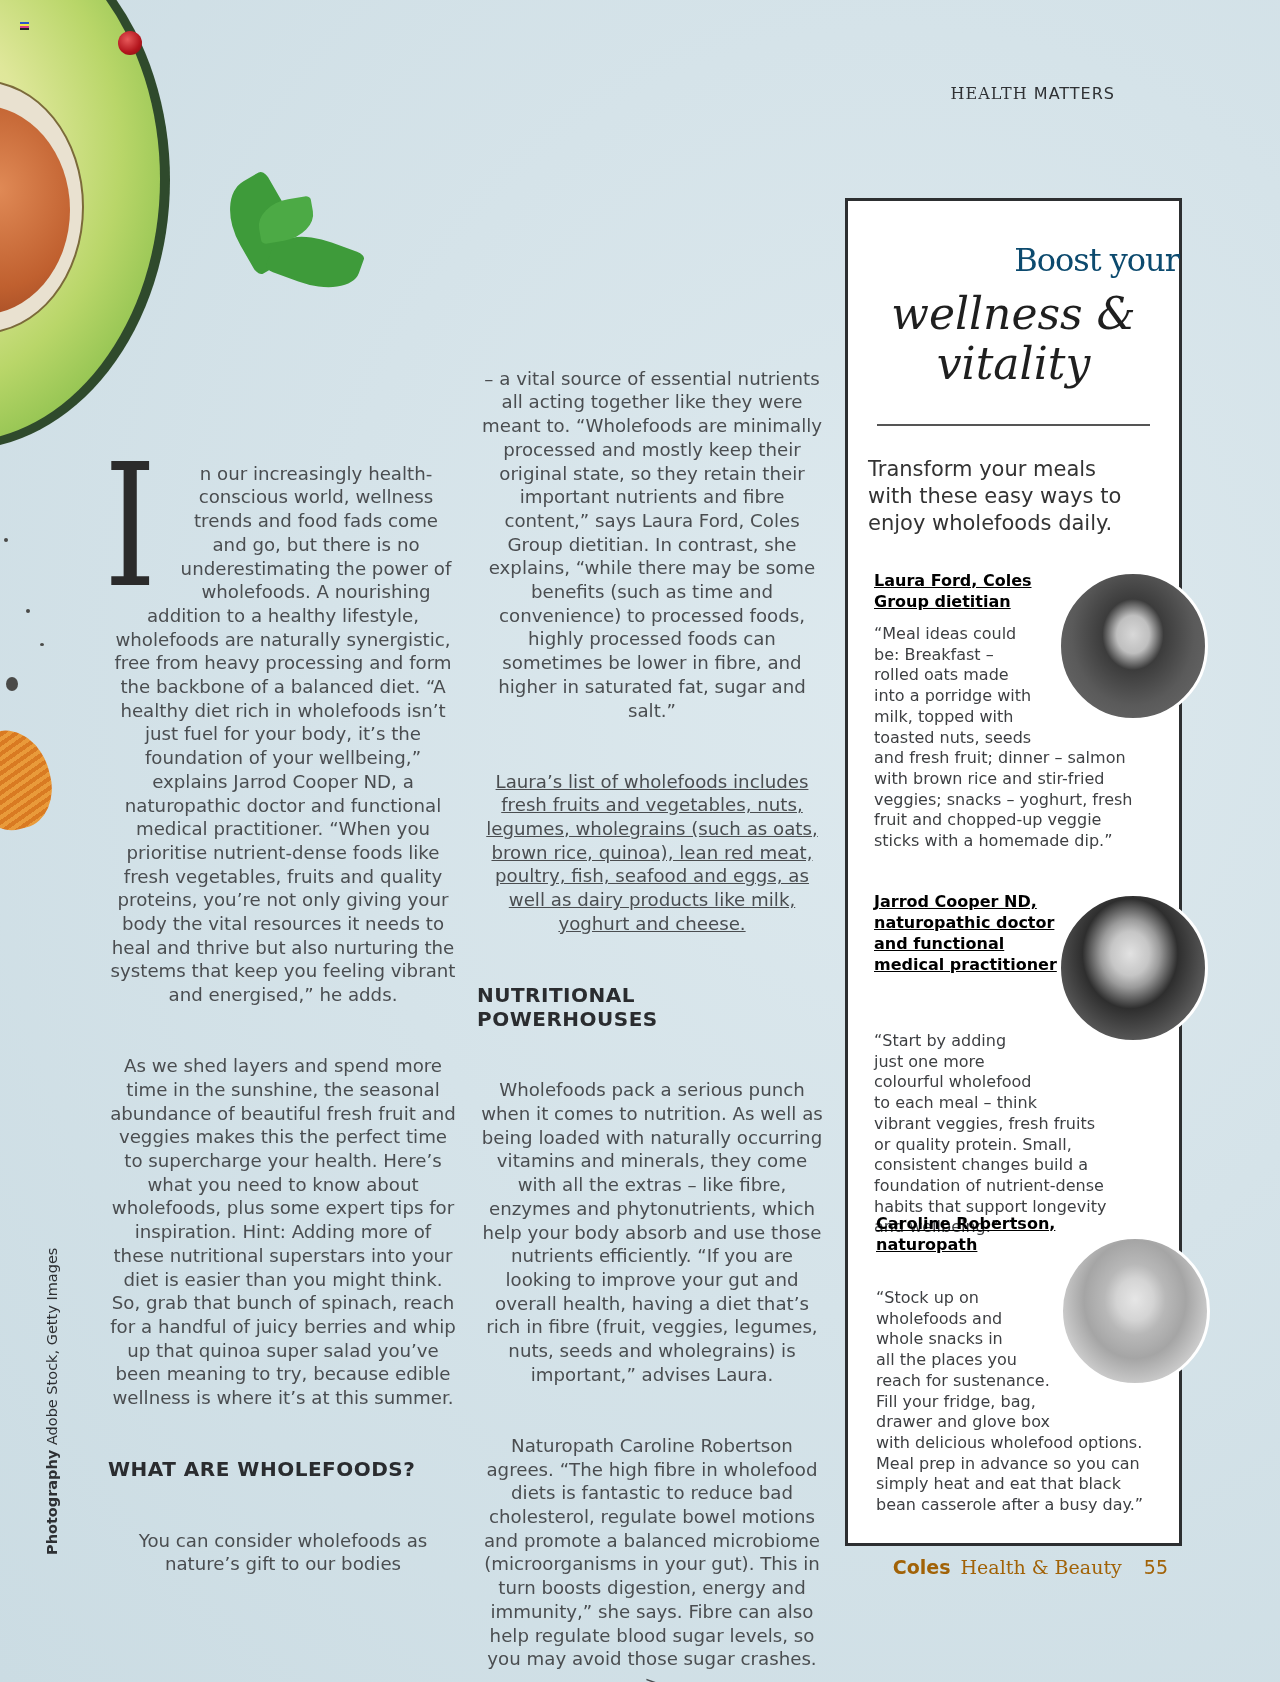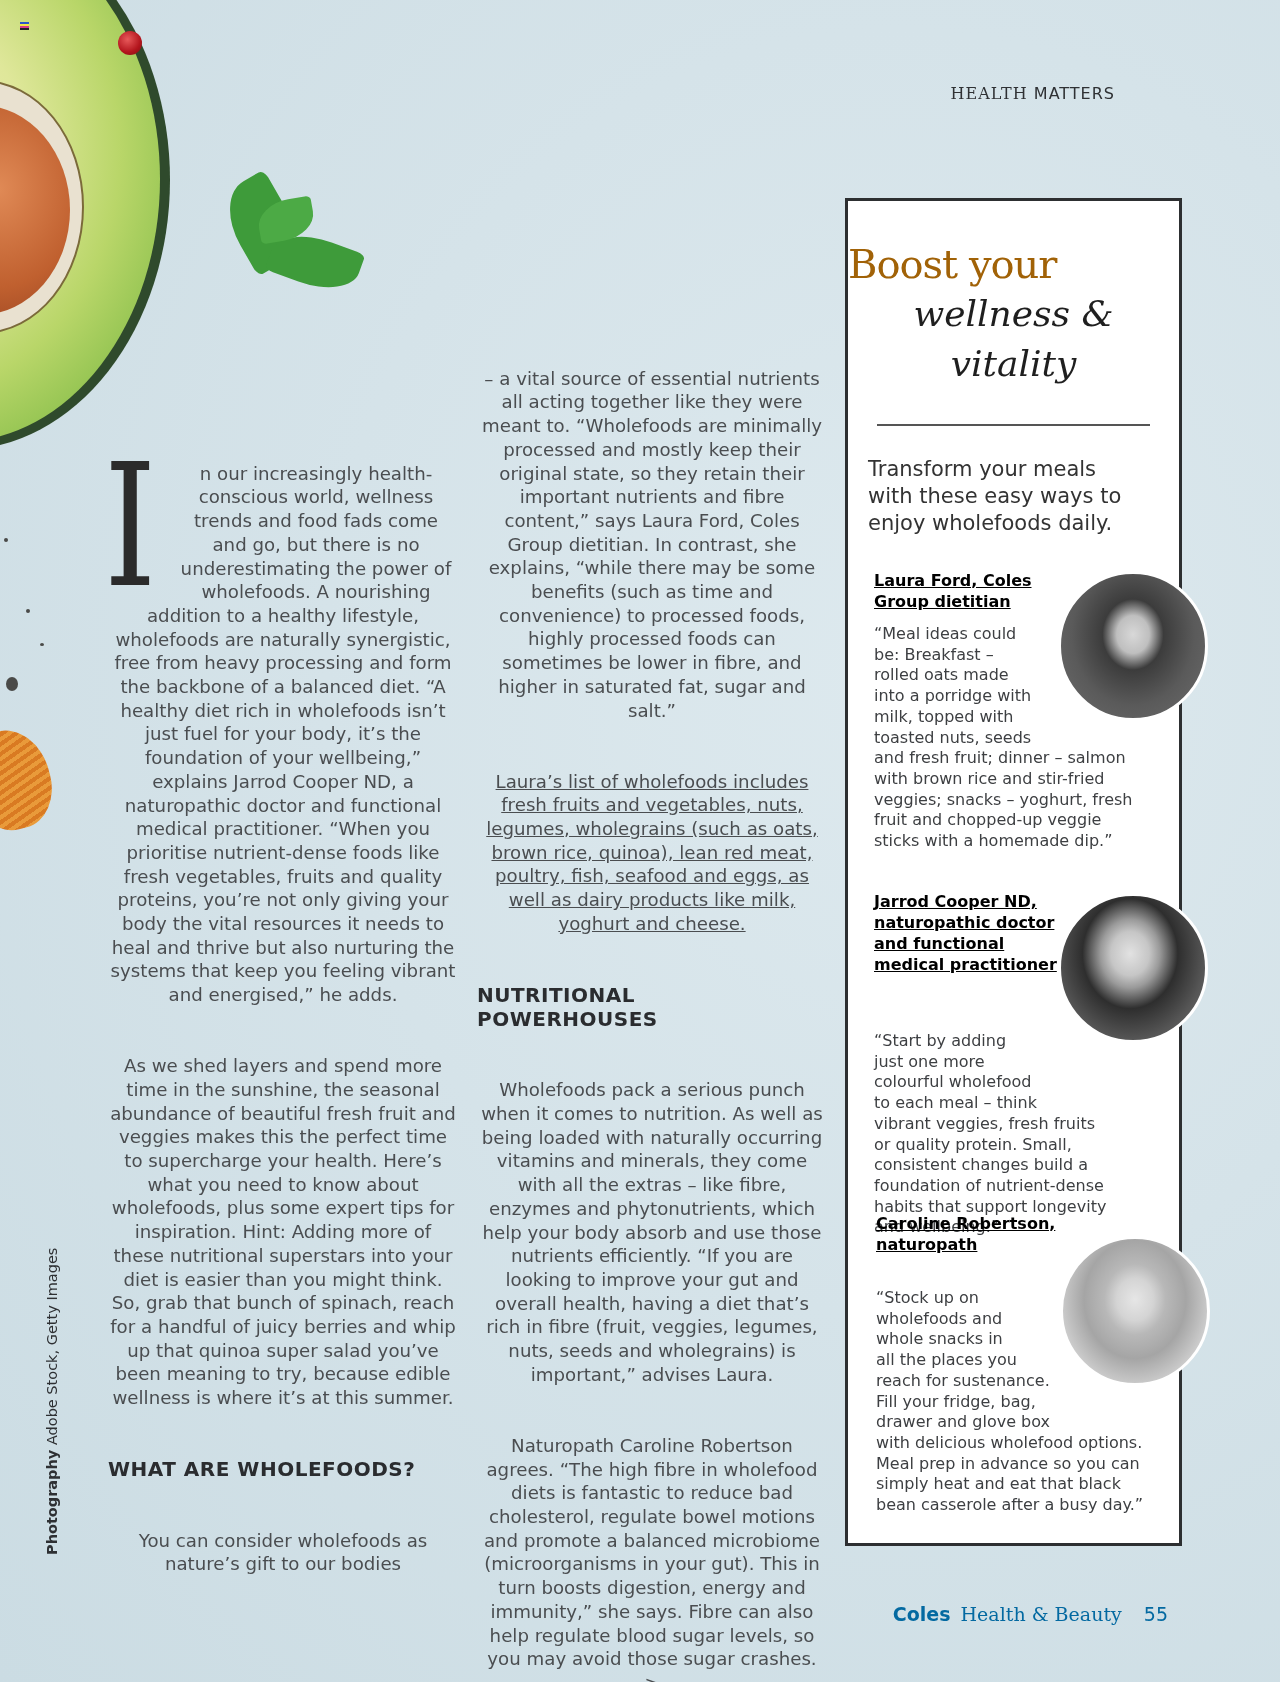--- a/index.html
+++ b/index.html
@@ -41,34 +41,34 @@
     color:#2b2b2b; margin:0 8px 0 -4px; height:130px; transform:scaleX(0.78); transform-origin:left top; width:62px; }
   .col p { margin:0 0 23.7px 0;text-align:center; }
   .col h2 { font-size:20px; font-weight:bold; letter-spacing:0.5px; color:#2a2c2f; margin:0 0 23.7px 0; line-height:24px; }
 
   
   .credit { left:44px; top:1555px; transform:rotate(-90deg); transform-origin:left top; font-size:14.5px; color:#2e3033; white-space:nowrap; }
   .credit b { font-weight:bold; }
 
   
   .box { left:845px; top:198px; width:337px; height:1348px; background:#ffffff; border:3px solid #2d2f31; box-sizing:border-box; }
-  .box-title1 { left:0; top:40px; width:100%; text-align:left; font-family:"DejaVu Serif", serif; font-size:40px; color:#a16207; letter-spacing:-1px; }
-  .box-title2 { left:0; top:88px; width:100%; text-align:center; font-family:"DejaVu Serif", serif; font-style:italic; font-size:36px; line-height:50px; color:#1f1f1f; white-space:pre-line; }
+  .box-title1 { left:0; top:40px; width:100%; text-align:right; font-family:"DejaVu Serif", serif; font-size:32px; color:#0c4a6e; letter-spacing:-1px; }
+  .box-title2 { left:0; top:88px; width:100%; text-align:center; font-family:"DejaVu Serif", serif; font-style:italic; font-size:44px; line-height:50px; color:#1f1f1f; white-space:pre-line; }
   .box-rule { left:29px; top:223px; width:273px; height:2px; background:#555; }
   .box-intro { left:20px; top:255px; width:297px; text-align:left; font-size:21px; line-height:27px; color:#333; white-space:pre-line; }
 
   .expert-name { font-size:16px; font-weight:bold; line-height:21px; color:#000000; white-space:pre-line;text-decoration:underline; }
   .expert-quote { font-size:16px; line-height:20.7px; color:#3d3f42; white-space:pre-line; }
   .avatar { width:150px; height:150px; border-radius:50%; border:3px solid #ffffff; box-sizing:border-box; overflow:hidden; }
   .av1 { background: radial-gradient(ellipse at 50% 42%, #d8d8d8 0%, #bfbfbf 16%, #3c3c3c 30%, #5a5a5a 60%, #6d6d6d 100%); }
   .av2 { background: radial-gradient(ellipse at 48% 40%, #e2e2e2 0%, #c6c6c6 18%, #9a9a9a 28%, #2e2e2e 45%, #555 70%, #777 100%); }
   .av3 { background: radial-gradient(ellipse at 50% 42%, #e6e6e6 0%, #d4d4d4 18%, #b8b8b8 30%, #a5a5a5 50%, #cfcfcf 75%, #e0e0e0 100%); }
 
   
-  .footer { right:112px; top:1603px; font-size:19px; color:#0369a1; white-space:nowrap; }
+  .footer { right:112px; top:1556px; font-size:19px; color:#a16207; white-space:nowrap; }
   .footer .brand { font-weight:bold; font-family:"DejaVu Sans", sans-serif; }
   .footer .mag { font-family:"DejaVu Serif", serif; margin-left:4px; }
   .footer .page { margin-left:16px; font-family:"DejaVu Sans", sans-serif; }
 </style>
 </head>
 <body>
 
 <div class="abs avocado-skin"></div>
 <div class="abs avocado-flesh"></div>
 <div class="abs avocado-pit-ring"></div>

